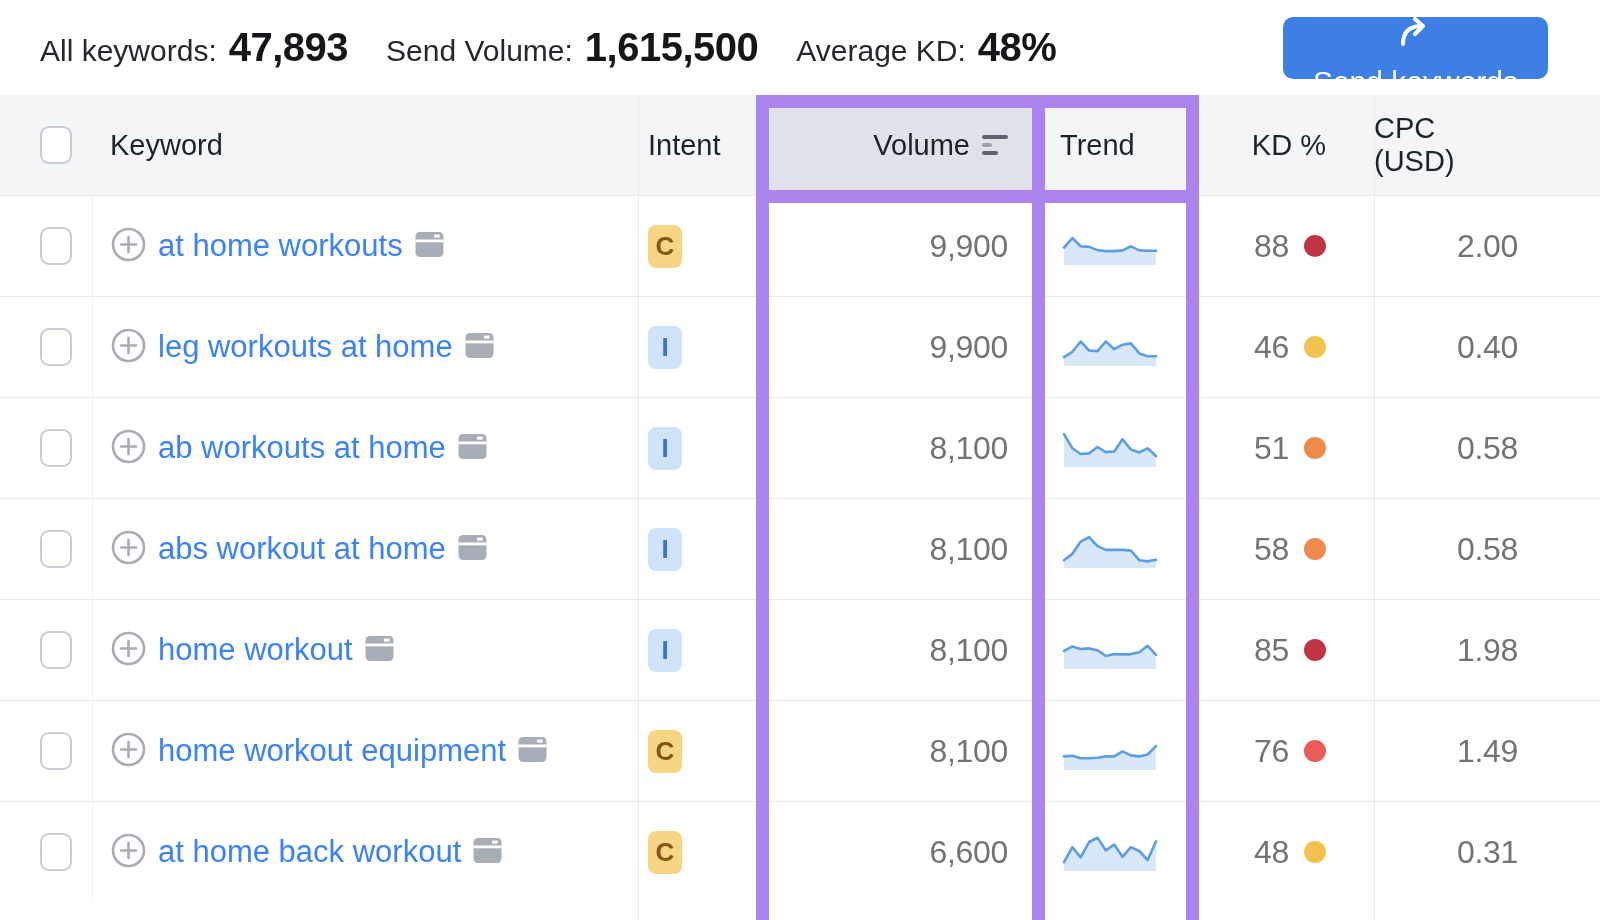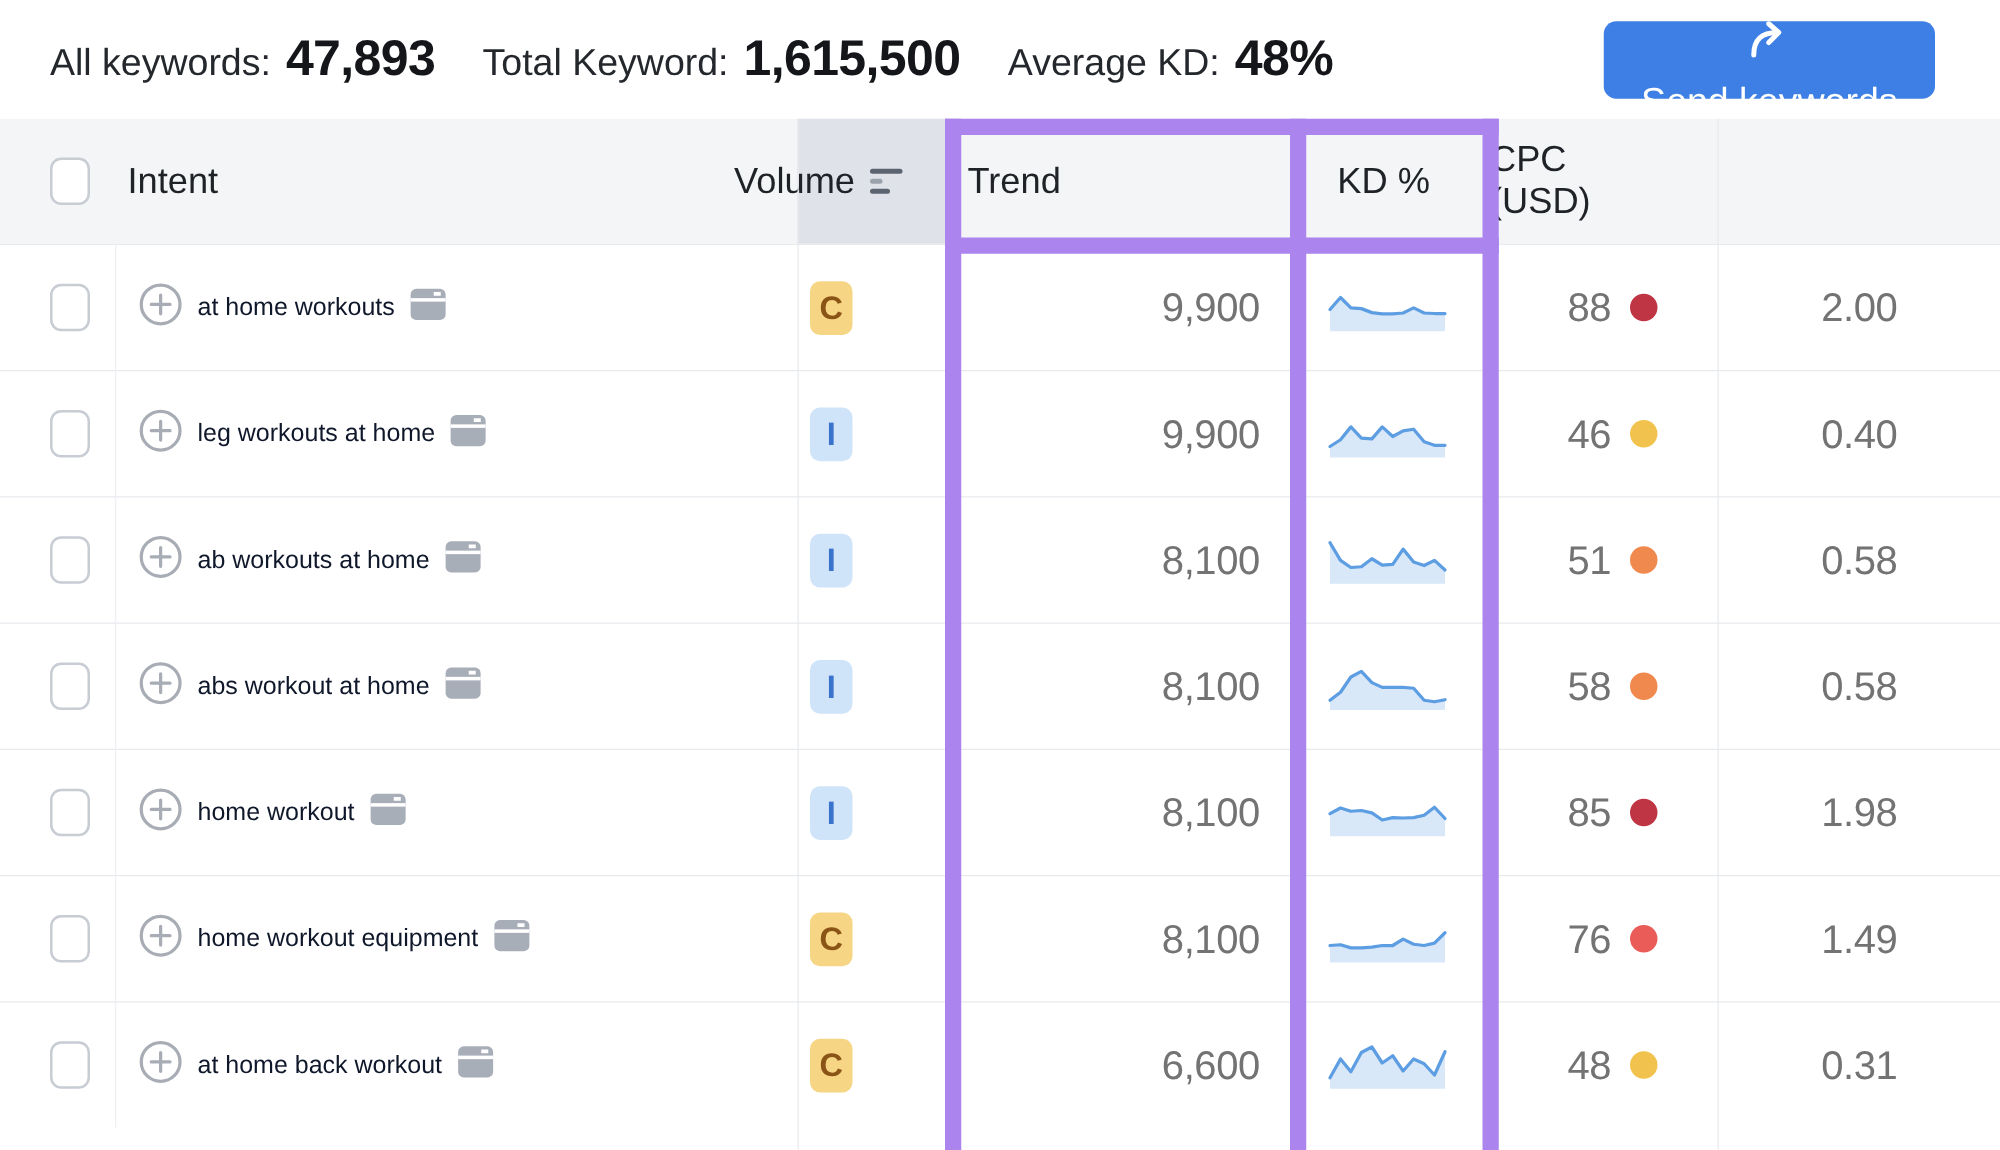--- a/index.html
+++ b/index.html
@@ -31,21 +31,21 @@
   .c-check { padding-left: 40px; }
   .c-keyword { padding-left: 18px; gap: 11px; }
   .c-intent { padding-left: 10px; }
   .c-volume { justify-content: flex-end; padding-right: 36px; gap: 12px; }
   .c-trend { padding-left: 16px; }
   .c-kd { justify-content: flex-end; padding-right: 48px; gap: 15px; }
   .c-cpc { justify-content: flex-end; padding-right: 82px; }
   .vol-head-bg { background: #e0e2ea; }
 
   .num { font-size: 32px; color: #737373; letter-spacing: -0.3px; }
-  .kw-link { font-size: 20px; color: #0f172a; text-decoration: none; cursor: pointer; white-space: nowrap; }
+  .kw-link { font-size: 31px; color: #3b82f6; text-decoration: none; cursor: pointer; white-space: nowrap; }
 
   .checkbox { width: 32px; height: 38px; border: 2px solid #c8ccd3; border-radius: 9px;
     background: #fff; cursor: pointer; flex: 0 0 auto; }
 
   .badge { width: 34px; height: 43px; border-radius: 8px; display: flex; align-items: center;
     justify-content: center; font-size: 26px; font-weight: bold; flex: 0 0 auto; }
   .badge-c { background: #f6d584; color: #8a5416; }
   .badge-i { background: #cfe3f9; color: #3973cc; }
 
   .dot { width: 22px; height: 22px; border-radius: 50%; flex: 0 0 auto; }
@@ -77,21 +77,21 @@
 
 <div class="stage">
 
   <div class="topbar">
     <div class="summary">
       <div class="stat">
         <span>All keywords:</span>
         <b>47,893</b>
       </div>
       <div class="stat">
-        <span>Total Keyword:</span>
+        <span>Send Volume:</span>
         <b>1,615,500</b>
       </div>
       <div class="stat">
         <span>Average KD:</span>
         <b>48%</b>
       </div>
     </div>
     <button class="send-btn">
       <span>
         <svg width="34" height="32" viewBox="0 0 34 32" fill="none">
@@ -102,20 +102,23 @@
       <span>Send keywords</span>
     </button>
   </div>
 
   <div class="table">
 
     <div class="grid thead">
       <div class="cell c-check">
         <div class="checkbox"></div>
       </div>
+      <div class="cell c-keyword">
+        <span>Keyword</span>
+      </div>
       <div class="cell c-intent">
         <span>Intent</span>
       </div>
       <div class="cell c-volume vol-head-bg">
         <span>Volume</span>
         <span class="sort-icon">
             <i></i>
             <i></i>
             <i></i>
           </span>

